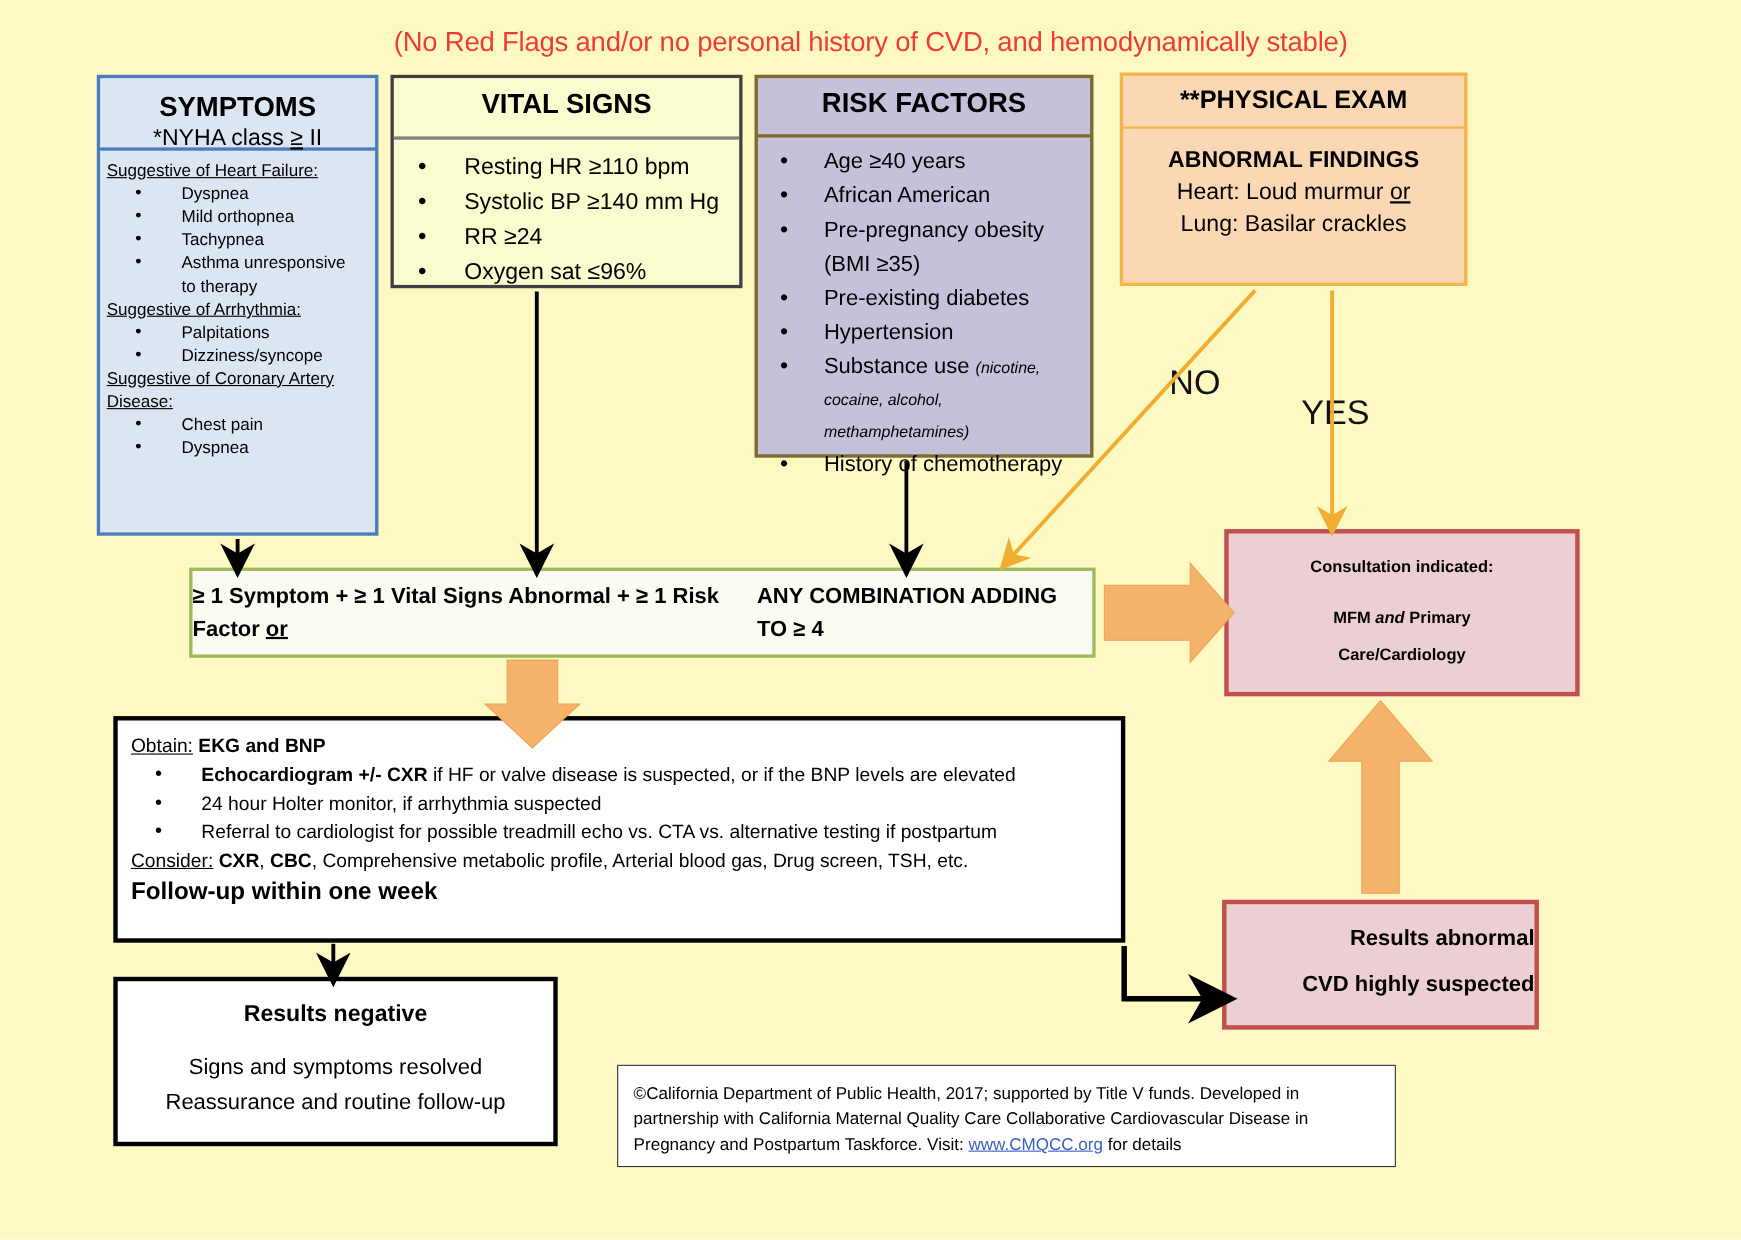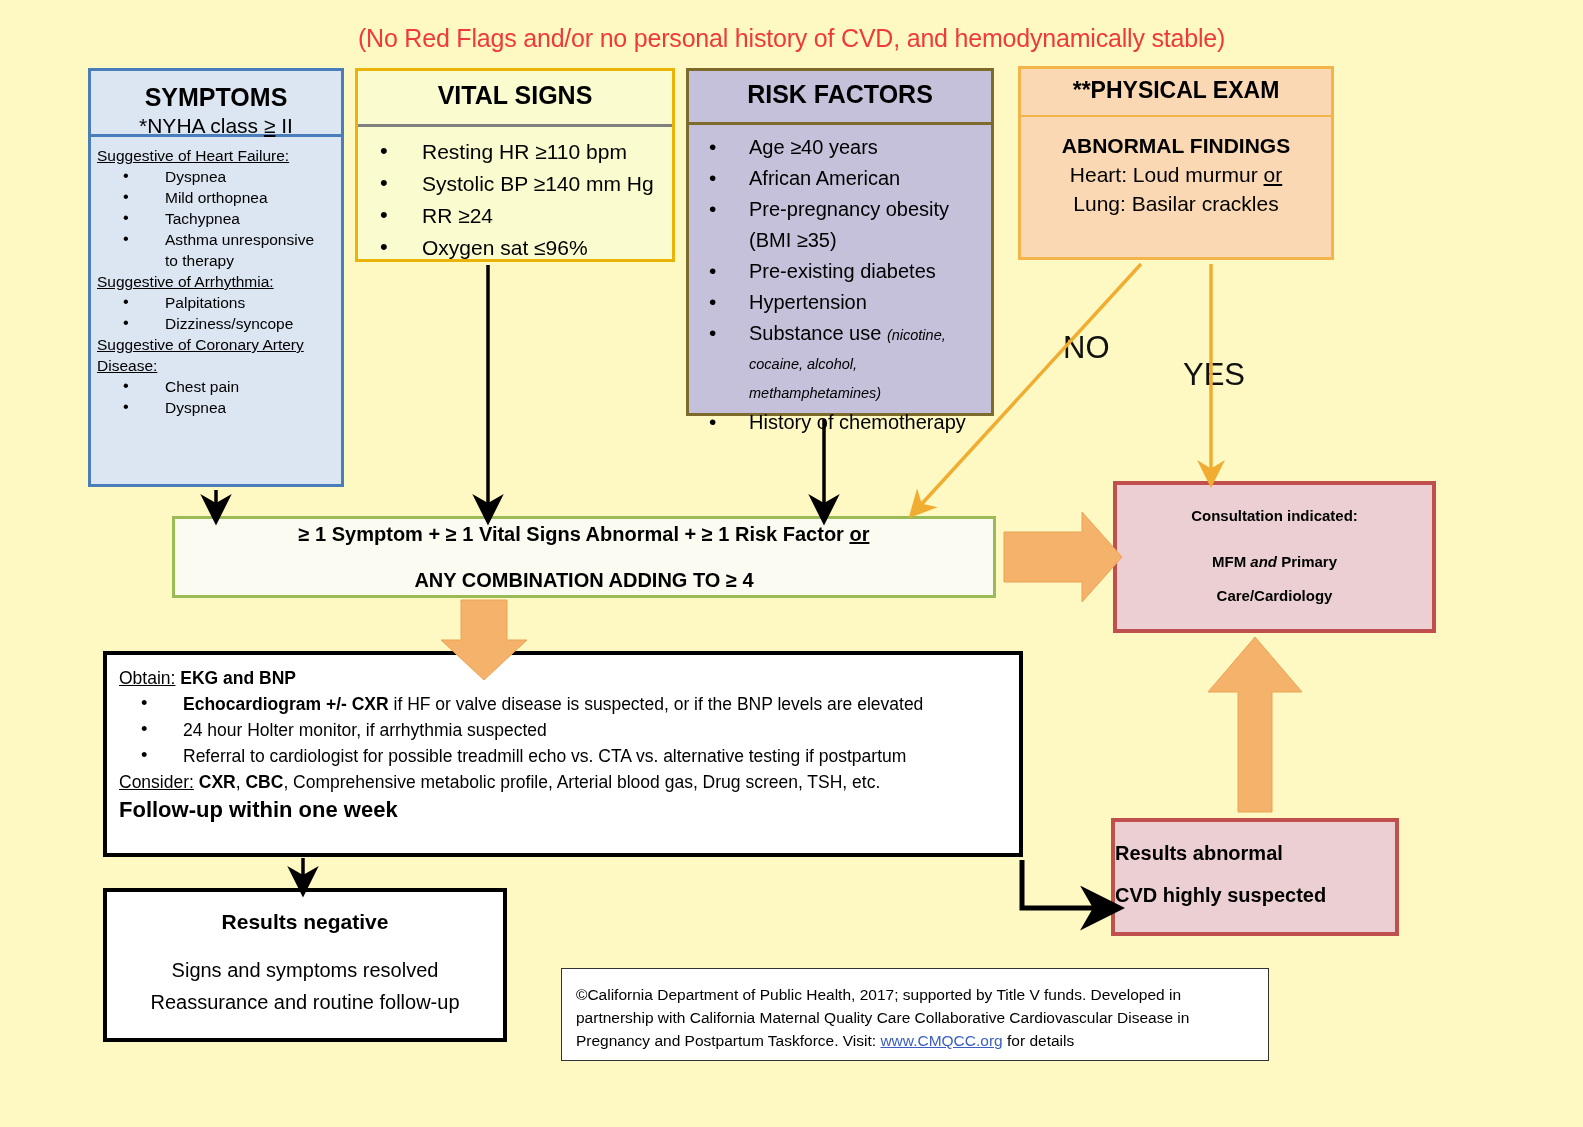--- a/index.html
+++ b/index.html
@@ -67,21 +67,21 @@
   #symptoms-sub { font-size: 21px; text-align: center; margin-top: 2px; }
   #symptoms-body { padding: 8px 4px 0 6px; font-size: 15.5px; line-height: 21px; }
   #symptoms-body .grp { text-decoration: underline; font-size: 15.5px; }
   #symptoms .bul li { padding-left: 68px; margin-bottom: 0; }
   #symptoms .bul li::before { left: 26px; }
 
   
   #vitals {
     left: 355px; top: 68px; width: 320px; height: 194px;
     background: #fbfbd0;
-    border: 3px solid #eab308;
+    border: 3px solid #404040;
   }
   #vitals-head {
     height: 56px;
     border-bottom: 3px solid #808080;
     box-sizing: border-box;
     padding-top: 10px;
   }
   #vitals-title { font-size: 25px; font-weight: bold; text-align: center; }
   #vitals-body { padding: 10px 4px 0 0; font-size: 21px; line-height: 30px; }
 
@@ -117,21 +117,21 @@
   }
   #pexam-title { font-size: 23px; font-weight: bold; text-align: center; }
   #pexam-body { padding-top: 14px; text-align: center; font-size: 21px; line-height: 29px; }
   #pexam-abn { font-weight: bold; font-size: 21px; }
 
   
   #criteria {
     left: 172px; top: 516px; width: 824px; height: 82px;
     background: #fbfbf2;
     border: 3px solid #9bbb59;
-    display: flex; flex-direction: column;
+    display: flex; 
     align-items: center; justify-content: space-between;
   }
   #criteria div { font-size: 20px; font-weight: bold; line-height: 30px; }
 
   
   #obtain {
     left: 103px; top: 651px; width: 920px; height: 206px;
     background: #ffffff;
     border: 4px solid #000000;
     padding: 10px 12px 0 12px;
@@ -164,21 +164,21 @@
     font-weight: bold;
     line-height: 34px;
   }
   #consult .gap { height: 12px; }
 
   
   #resabn {
     left: 1111px; top: 818px; width: 288px; height: 118px;
     background: #eccfd2;
     border: 4px solid #c0504d;
-    text-align: left;
+    text-align: right;
     padding-top: 16px;
     font-size: 20px;
     font-weight: bold;
     line-height: 30px;
   }
   #resabn .gap { height: 12px; }
 
   
   #footer {
     left: 561px; top: 968px; width: 708px; height: 93px;

